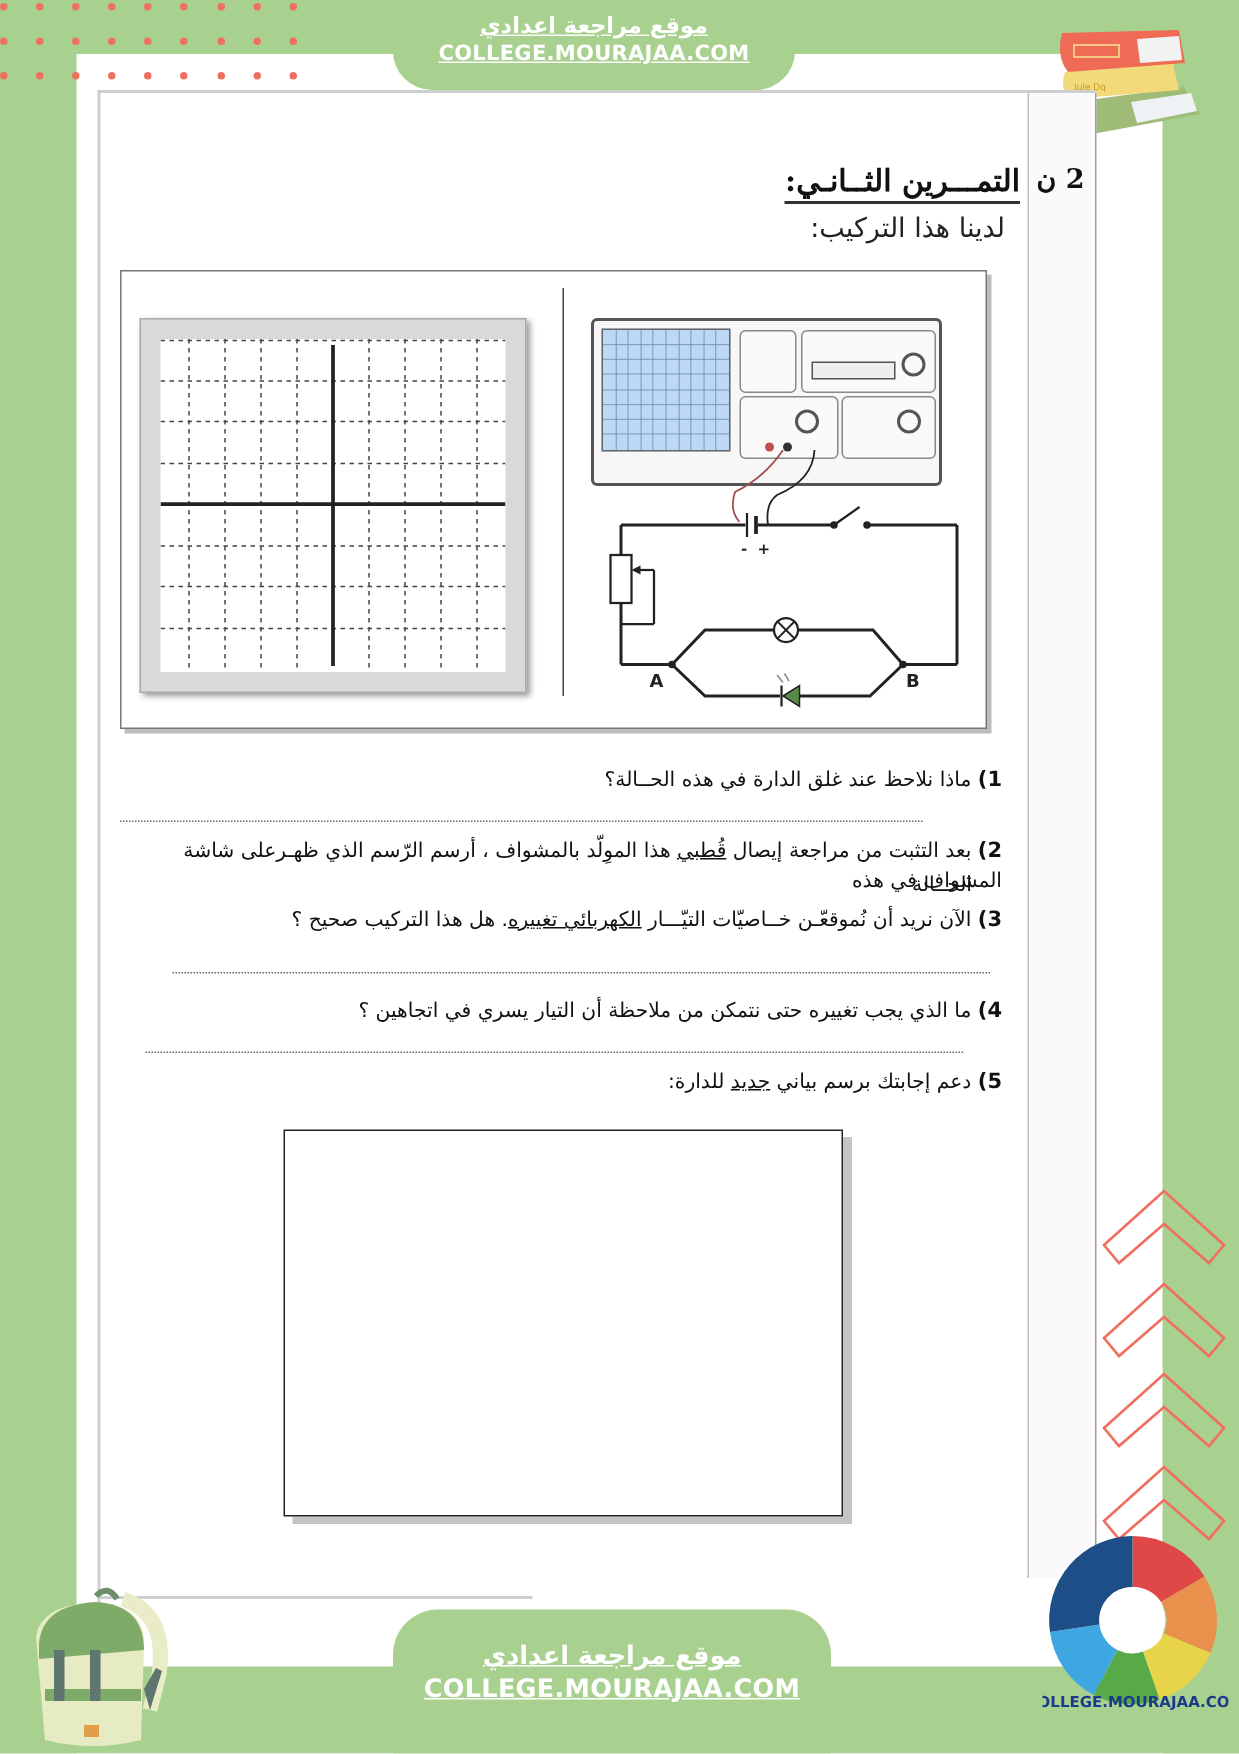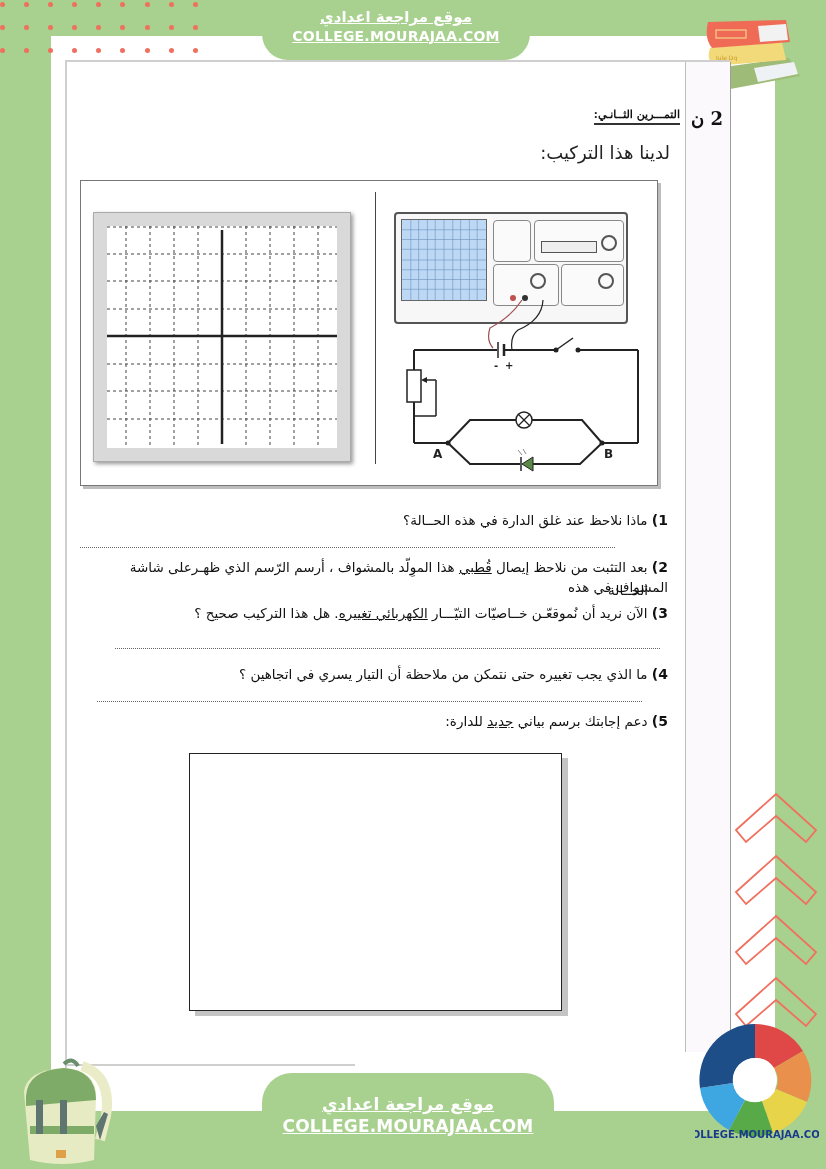--- a/index.html
+++ b/index.html
@@ -22,21 +22,21 @@
   .banner .lat { display: block; font-size: 14px; line-height: 19px; letter-spacing: 0.2px; text-decoration: underline; font-family: "DejaVu Sans", sans-serif; }
   .banner-bottom .ar { font-size: 17px; line-height: 22px; }
   .banner-bottom .lat { font-size: 17px; line-height: 22px; }
 
   
   .paper { position: absolute; left: 65px; top: 60px; width: 665px; height: 1010px; background: #fff; border-left: 2px solid #cfcfcf; border-top: 2px solid #cfcfcf; }
   .paper-bottom-line { position: absolute; left: 65px; top: 1064px; width: 290px; height: 2px; background: #cfcfcf; }
   .margin-col { position: absolute; left: 685px; top: 62px; width: 46px; height: 990px; border-left: 1px solid #bdbdbd; border-right: 1px solid #9e9e9e; background: #fcf9fc; }
   .score { position: absolute; left: 691px; top: 108px; font-family: "DejaVu Serif", serif; font-size: 18px; font-weight: bold; direction: rtl; }
 
-  .title { position: absolute; right: 146px; top: 108px; direction: rtl; font-family: "DejaVu Serif", serif; font-size: 11px; font-weight: bold; border-bottom: 2px solid #333; padding-bottom: 2px; }
+  .title { position: absolute; right: 146px; top: 108px; direction: rtl; font-family: "DejaVu Serif", serif; font-size: 20px; font-weight: bold; border-bottom: 2px solid #333; padding-bottom: 2px; }
   .intro { position: absolute; right: 156px; top: 142px; direction: rtl; font-size: 18px; color: #222; }
 
   
   .figure { position: absolute; left: 80px; top: 180px; width: 578px; height: 306px; border: 1px solid #777; box-shadow: 3px 3px 0 #bdbdbd; background: #fff; }
   .figure-divider { position: absolute; left: 375px; top: 192px; width: 1px; height: 272px; background: #444; }
 
   .scope-screen { position: absolute; left: 93px; top: 212px; width: 258px; height: 250px; background: #d9d9d9; border: 1px solid #aaa; box-shadow: 2px 2px 4px #999; }
   .scope-grid { position: absolute; left: 13px; top: 13px; width: 230px; height: 222px; background: #fff; }
 
   .oscillo { position: absolute; left: 394px; top: 212px; width: 234px; height: 112px; border: 2px solid #555; border-radius: 4px; background: #f7f7f7; }
@@ -223,21 +223,21 @@
 </svg>
 
 <div class="q" style="right:158px;top:510px;">
   <span class="num">1)</span>
   <span>ماذا نلاحظ عند غلق الدارة في هذه الحــالة؟</span>
 </div>
 <div class="dotline" style="left:80px;top:547px;width:535px;"></div>
 
 <div class="q" style="right:158px;top:557px;width:590px;">
   <span class="num">2)</span>
-  <span>بعد التثبت من نلاحظ إيصال </span><u>قُطبي</u><span> هذا الموِلّد بالمشواف ، أرسم الرّسم الذي ظهـرعلى شاشة المشواف في هذه</span>
+  <span>بعد التثبت من مراجعة إيصال </span><u>قُطبي</u><span> هذا الموِلّد بالمشواف ، أرسم الرّسم الذي ظهـرعلى شاشة المشواف في هذه</span>
 </div>
 <div class="q" style="right:178px;top:580px;">الحــالة</div>
 
 <div class="q" style="right:158px;top:603px;">
   <span class="num">3)</span>
   <span>الآن نريد أن نُموقعّـن خــاصيّات التيّـــار </span><u>الكهربائي تغييره</u><span>.  هل هذا التركيب صحيح ؟</span>
 </div>
 <div class="dotline" style="left:115px;top:648px;width:545px;"></div>
 
 <div class="q" style="right:158px;top:664px;">

